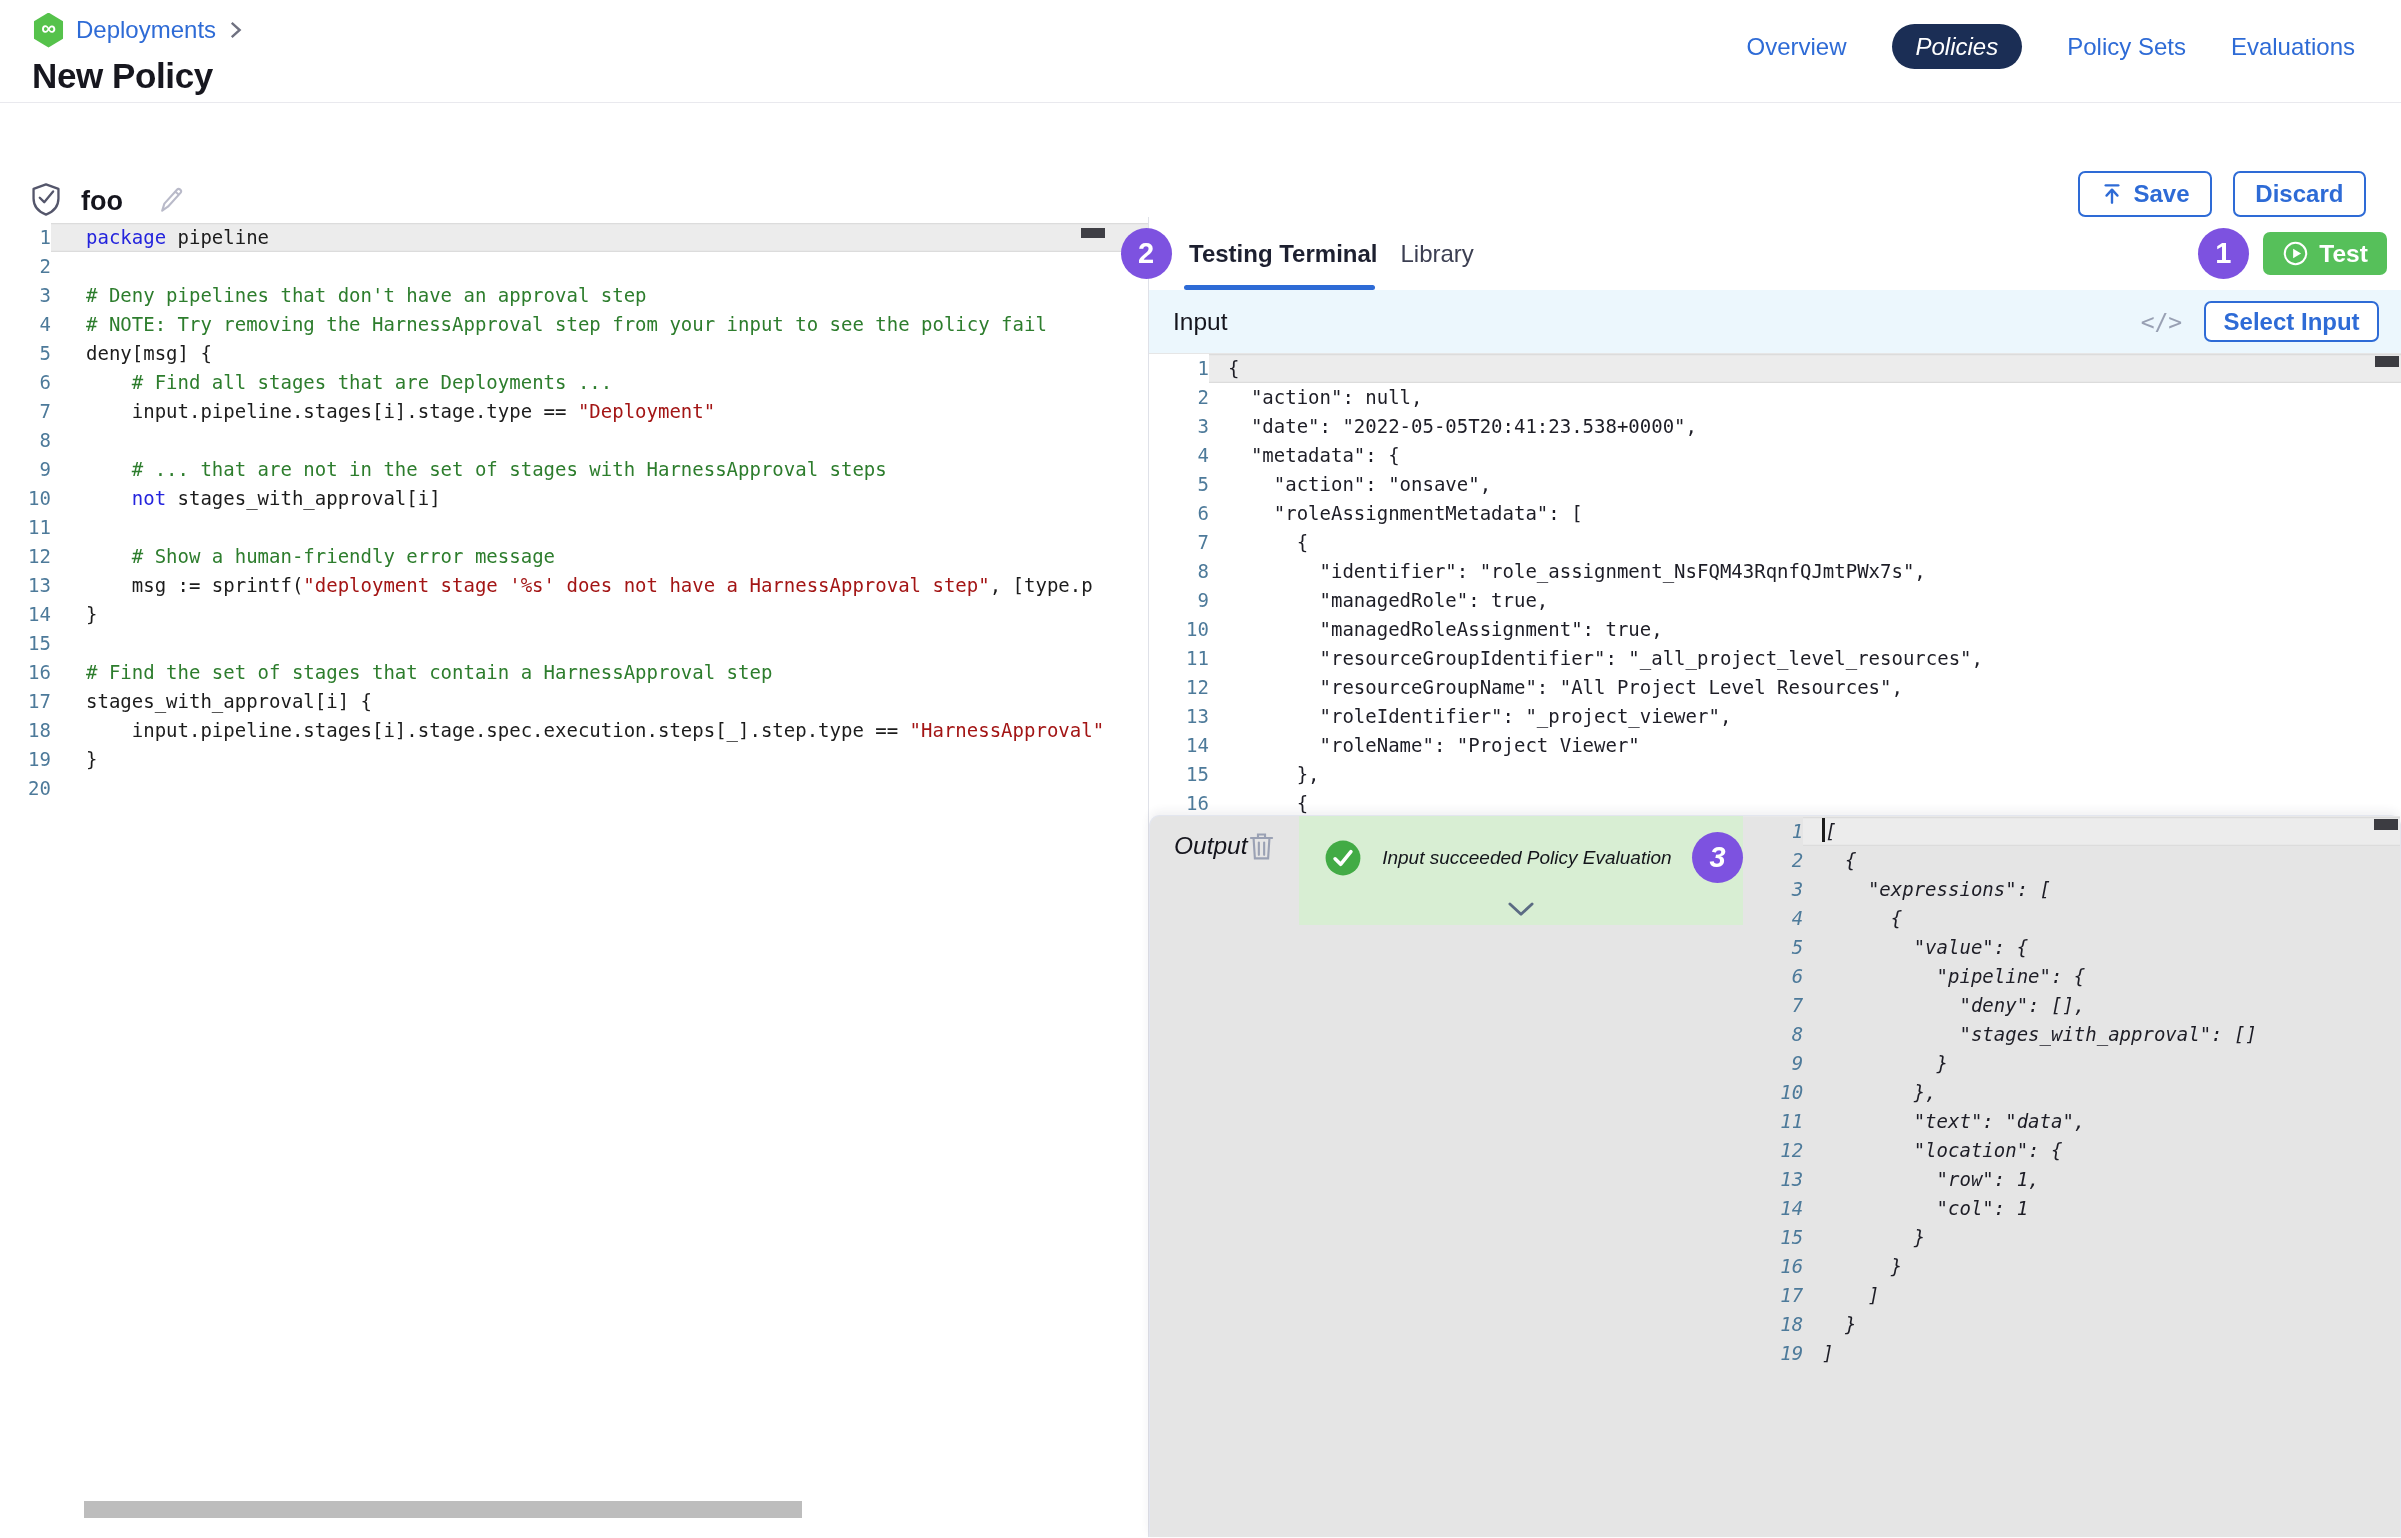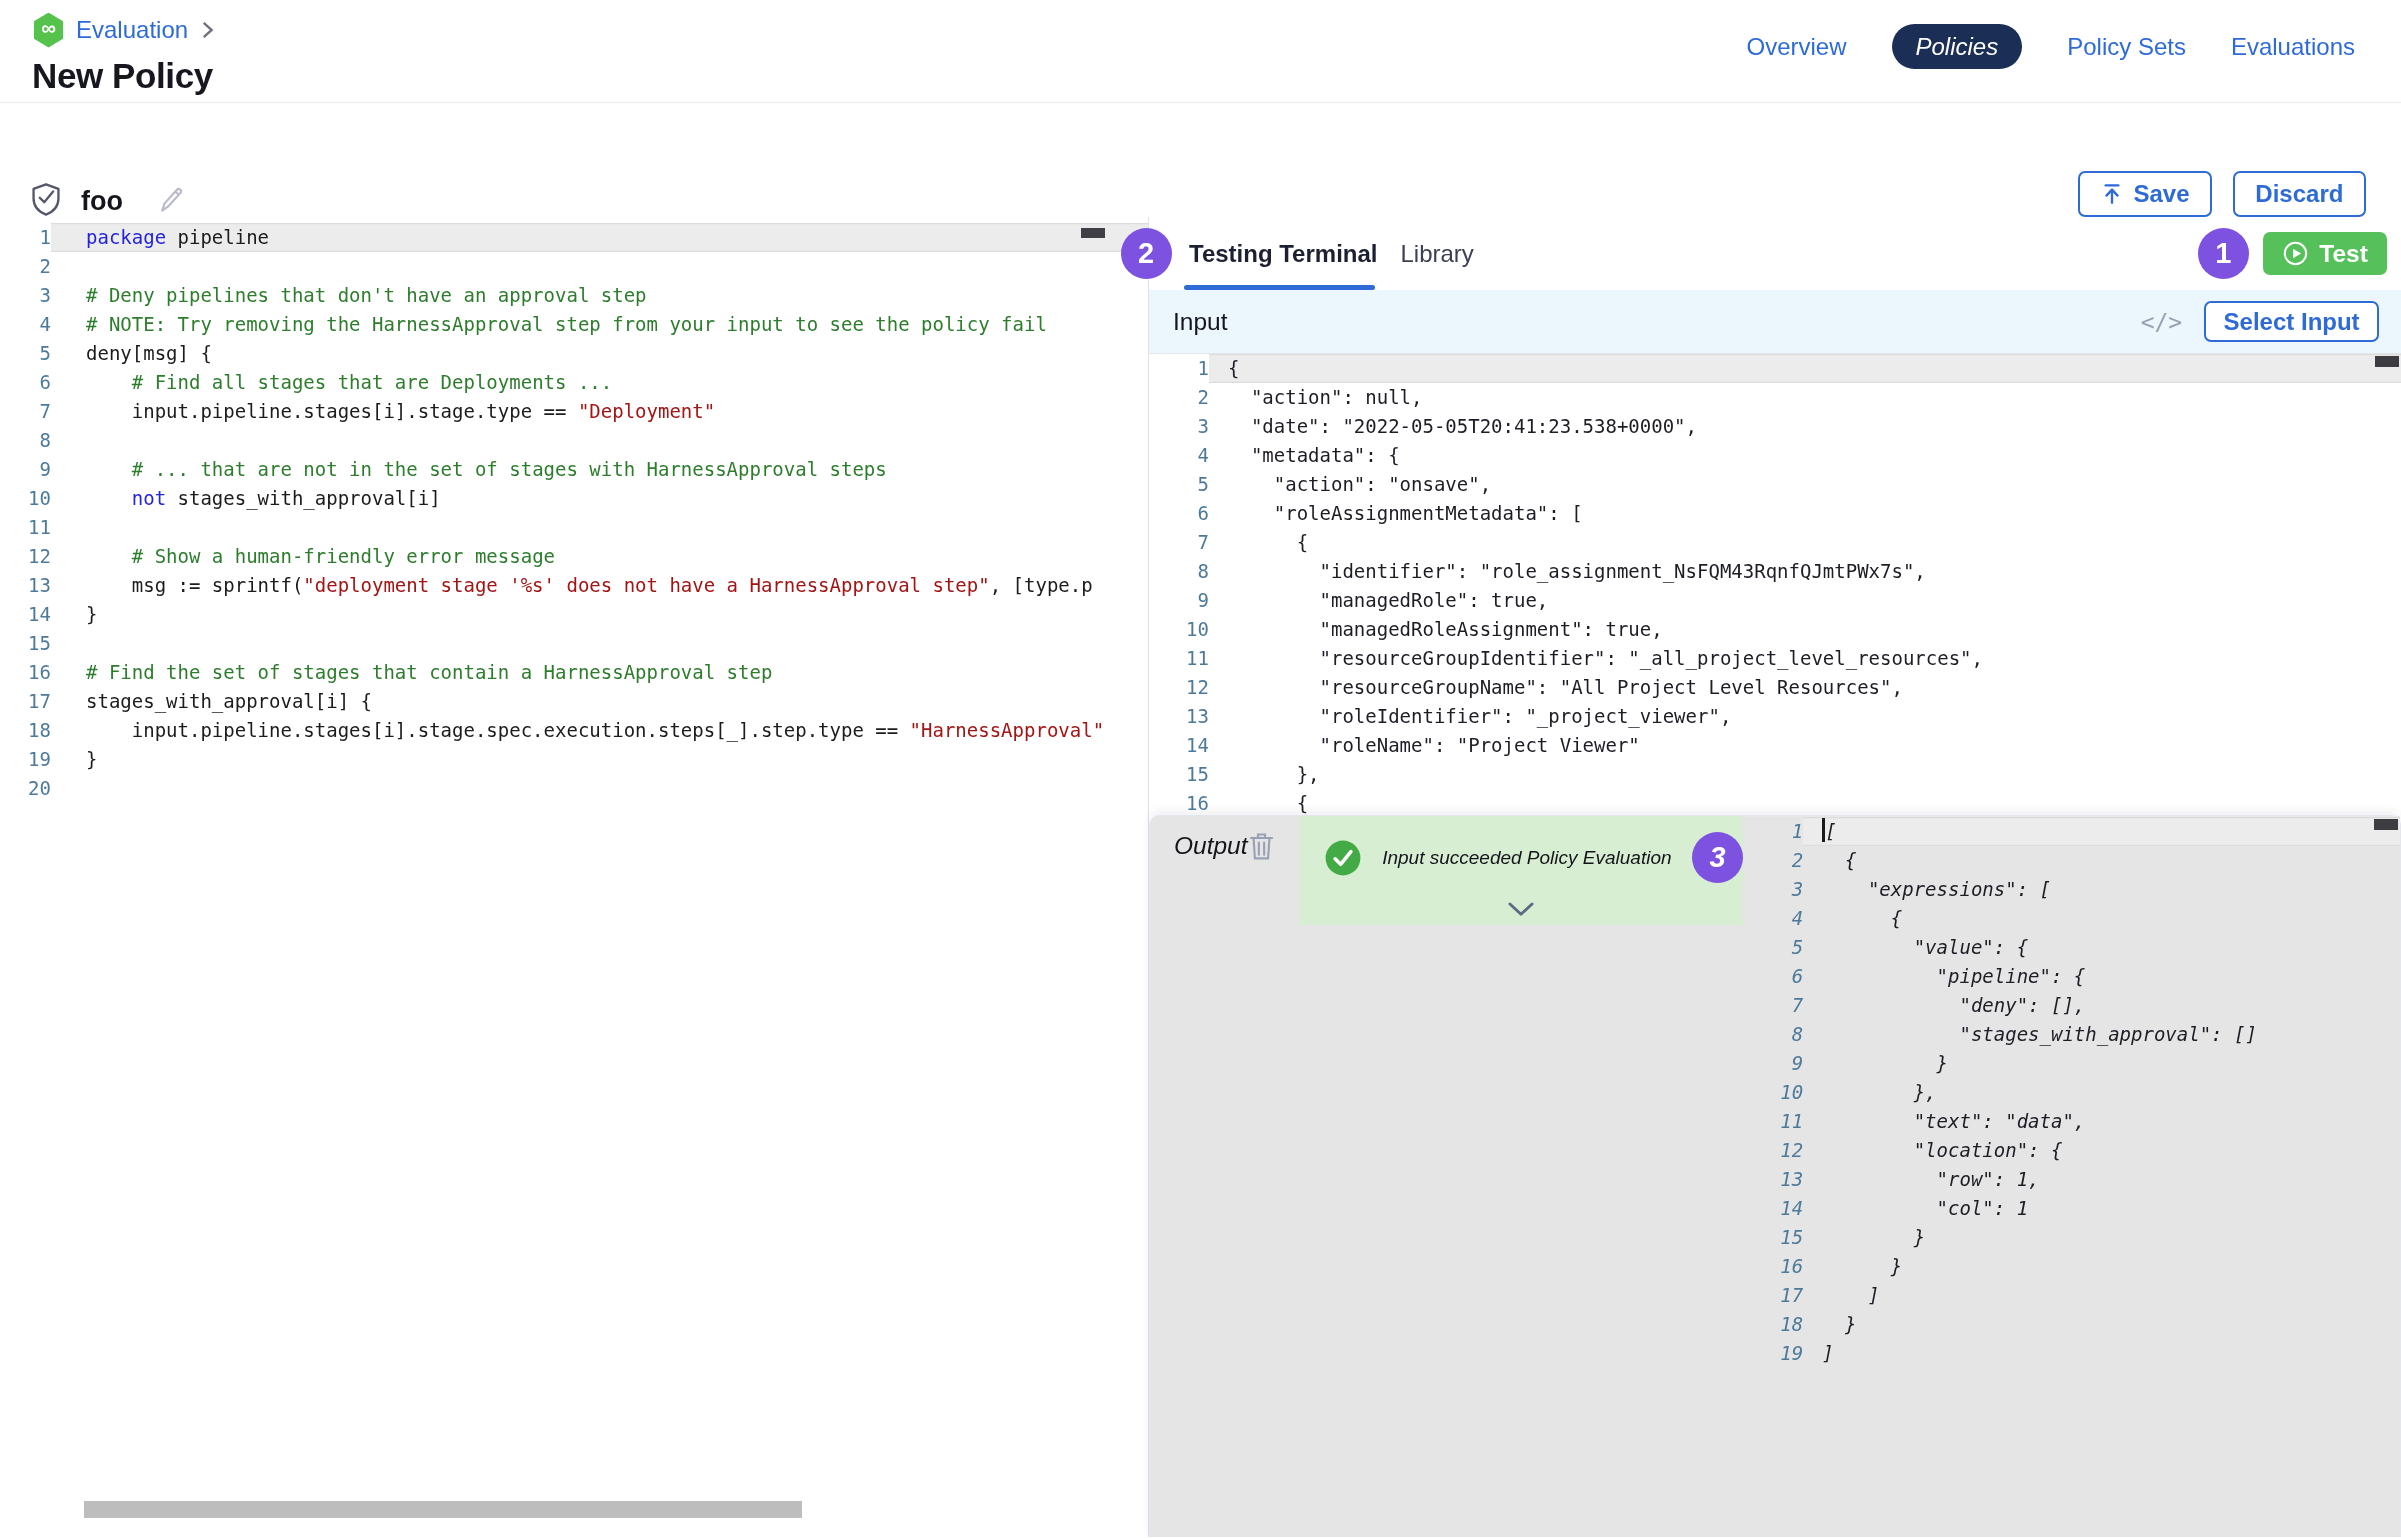--- a/index.html
+++ b/index.html
@@ -90,21 +90,21 @@
   .output-code { flex:1; position:relative; border-top:1.2px solid #e8e8e8; overflow:hidden; }
 </style>
 </head>
 <body>
 
 <div class="topbar">
   <div class="crumb-row">
     <div class="logo-hex">
         <span>∞</span>
       </div>
-    <span class="crumb-link">Evaluation</span>
+    <span class="crumb-link">Deployments</span>
     <svg class="crumb-chev" width="17.4" height="24" viewBox="0 0 22 30" fill="none" stroke-width="3">
         <polyline points="6,6 16,15 6,24"></polyline>
       </svg>
   </div>
   <div class="page-title">New Policy</div>
   <div class="nav">
     <span class="nav-tab">Overview</span>
     <span class="nav-tab active">Policies</span>
     <span class="nav-tab">Policy Sets</span>
     <span class="nav-tab">Evaluations</span>

